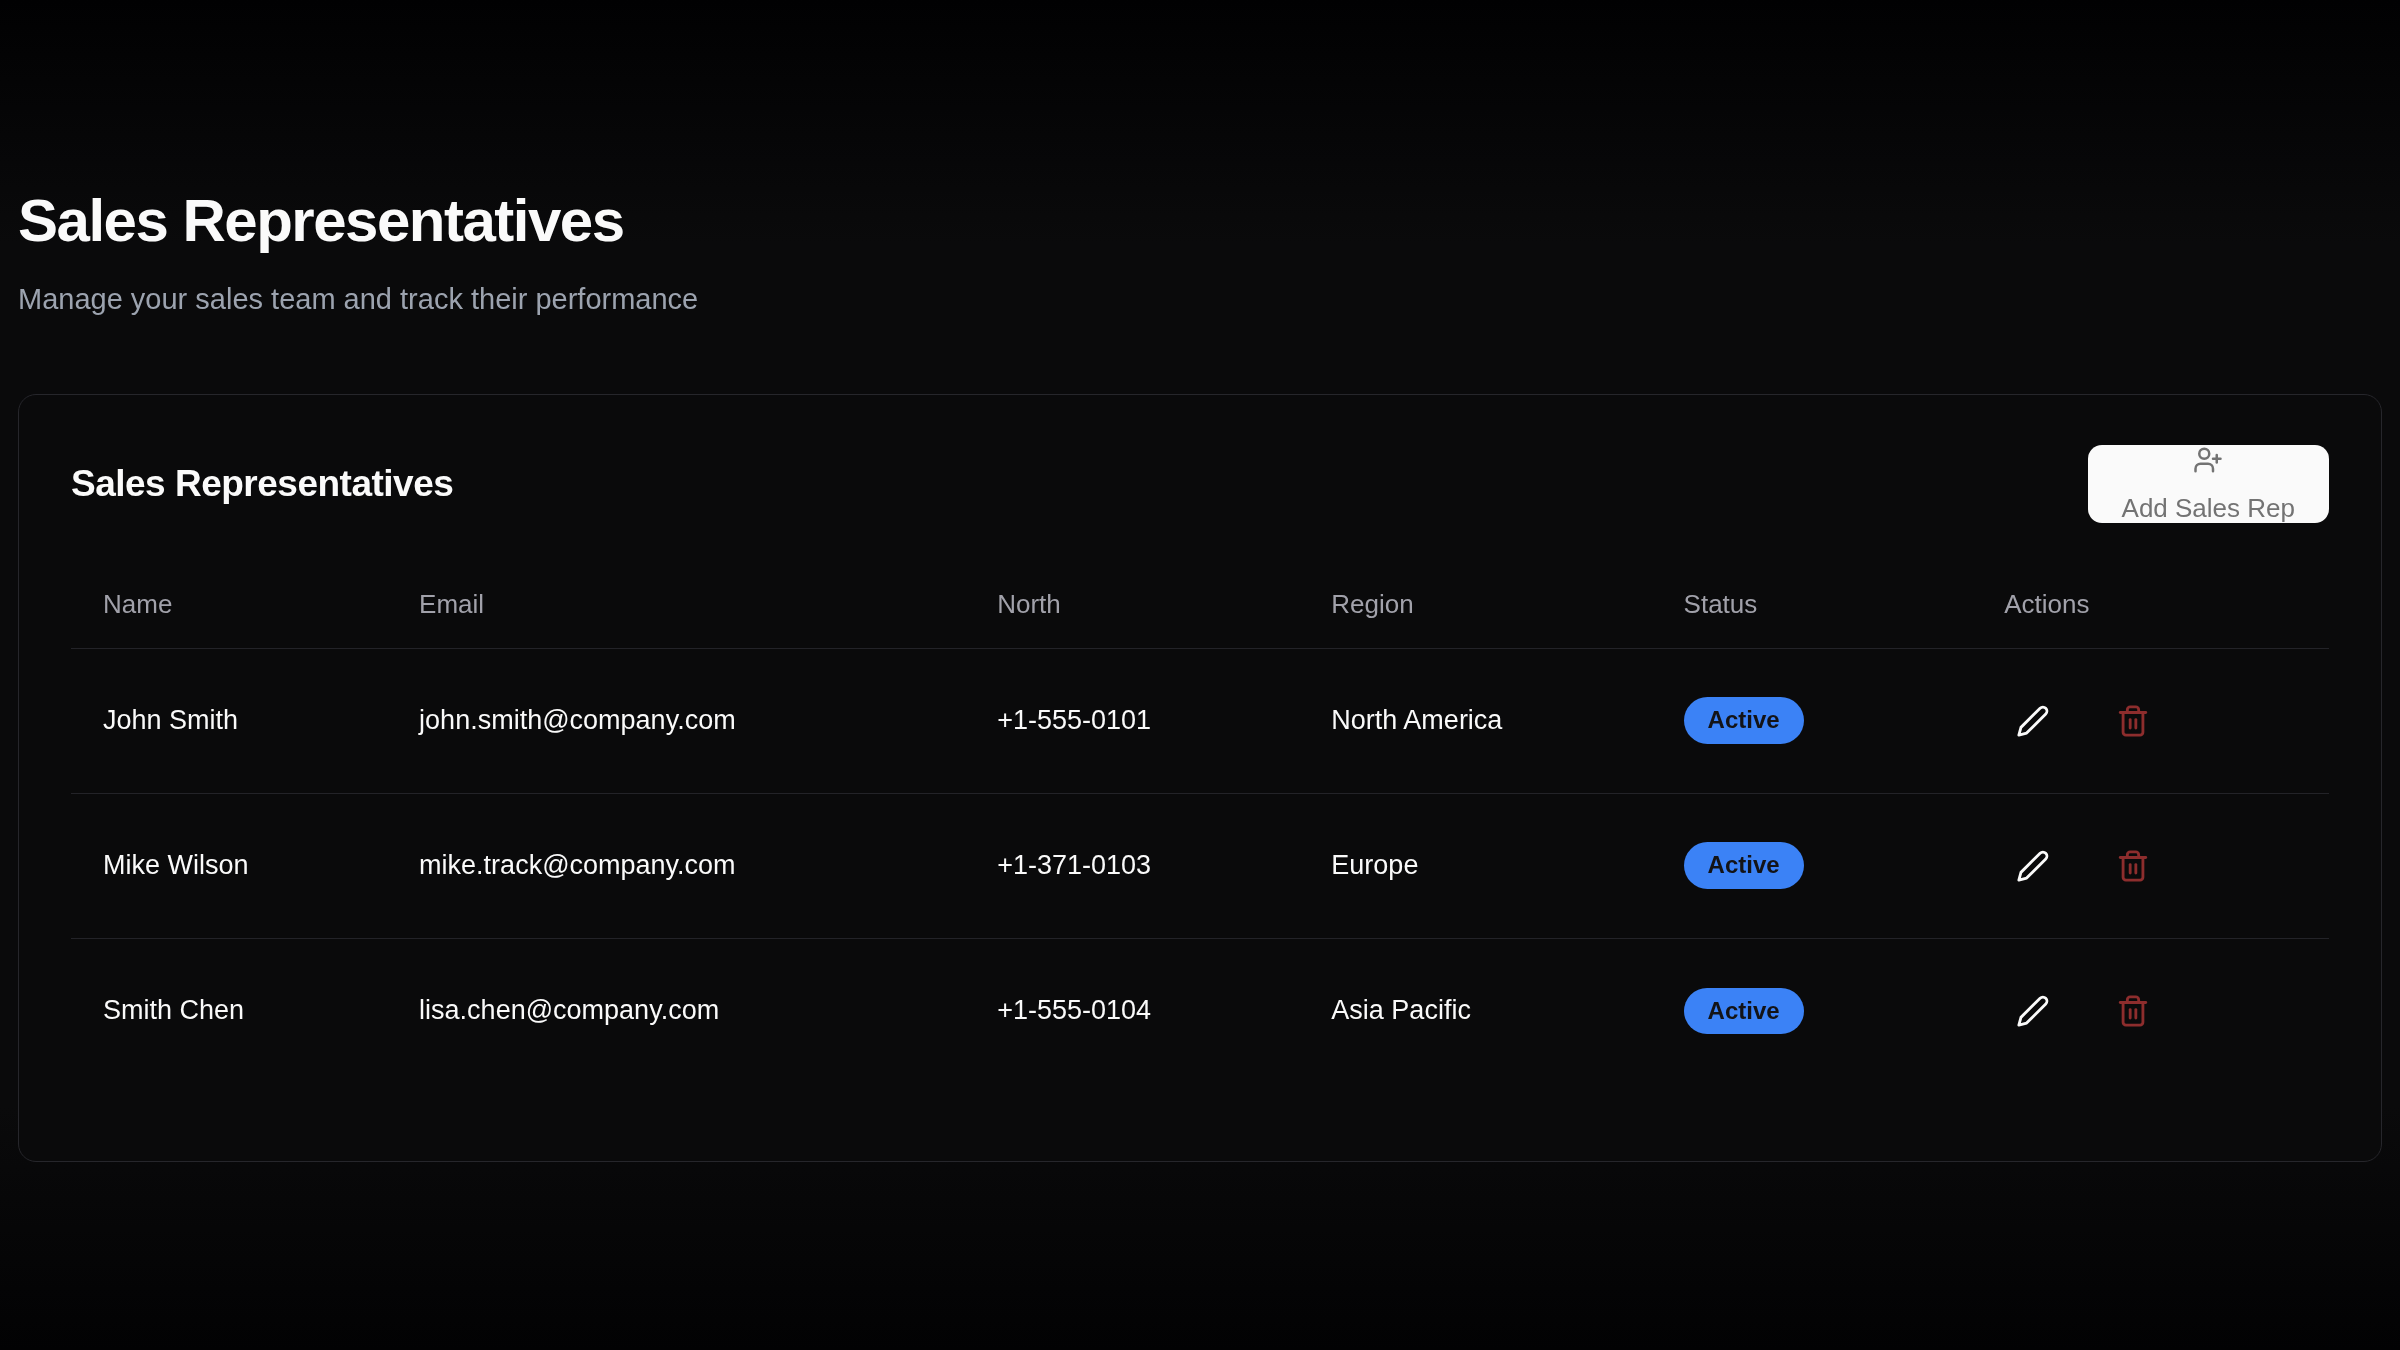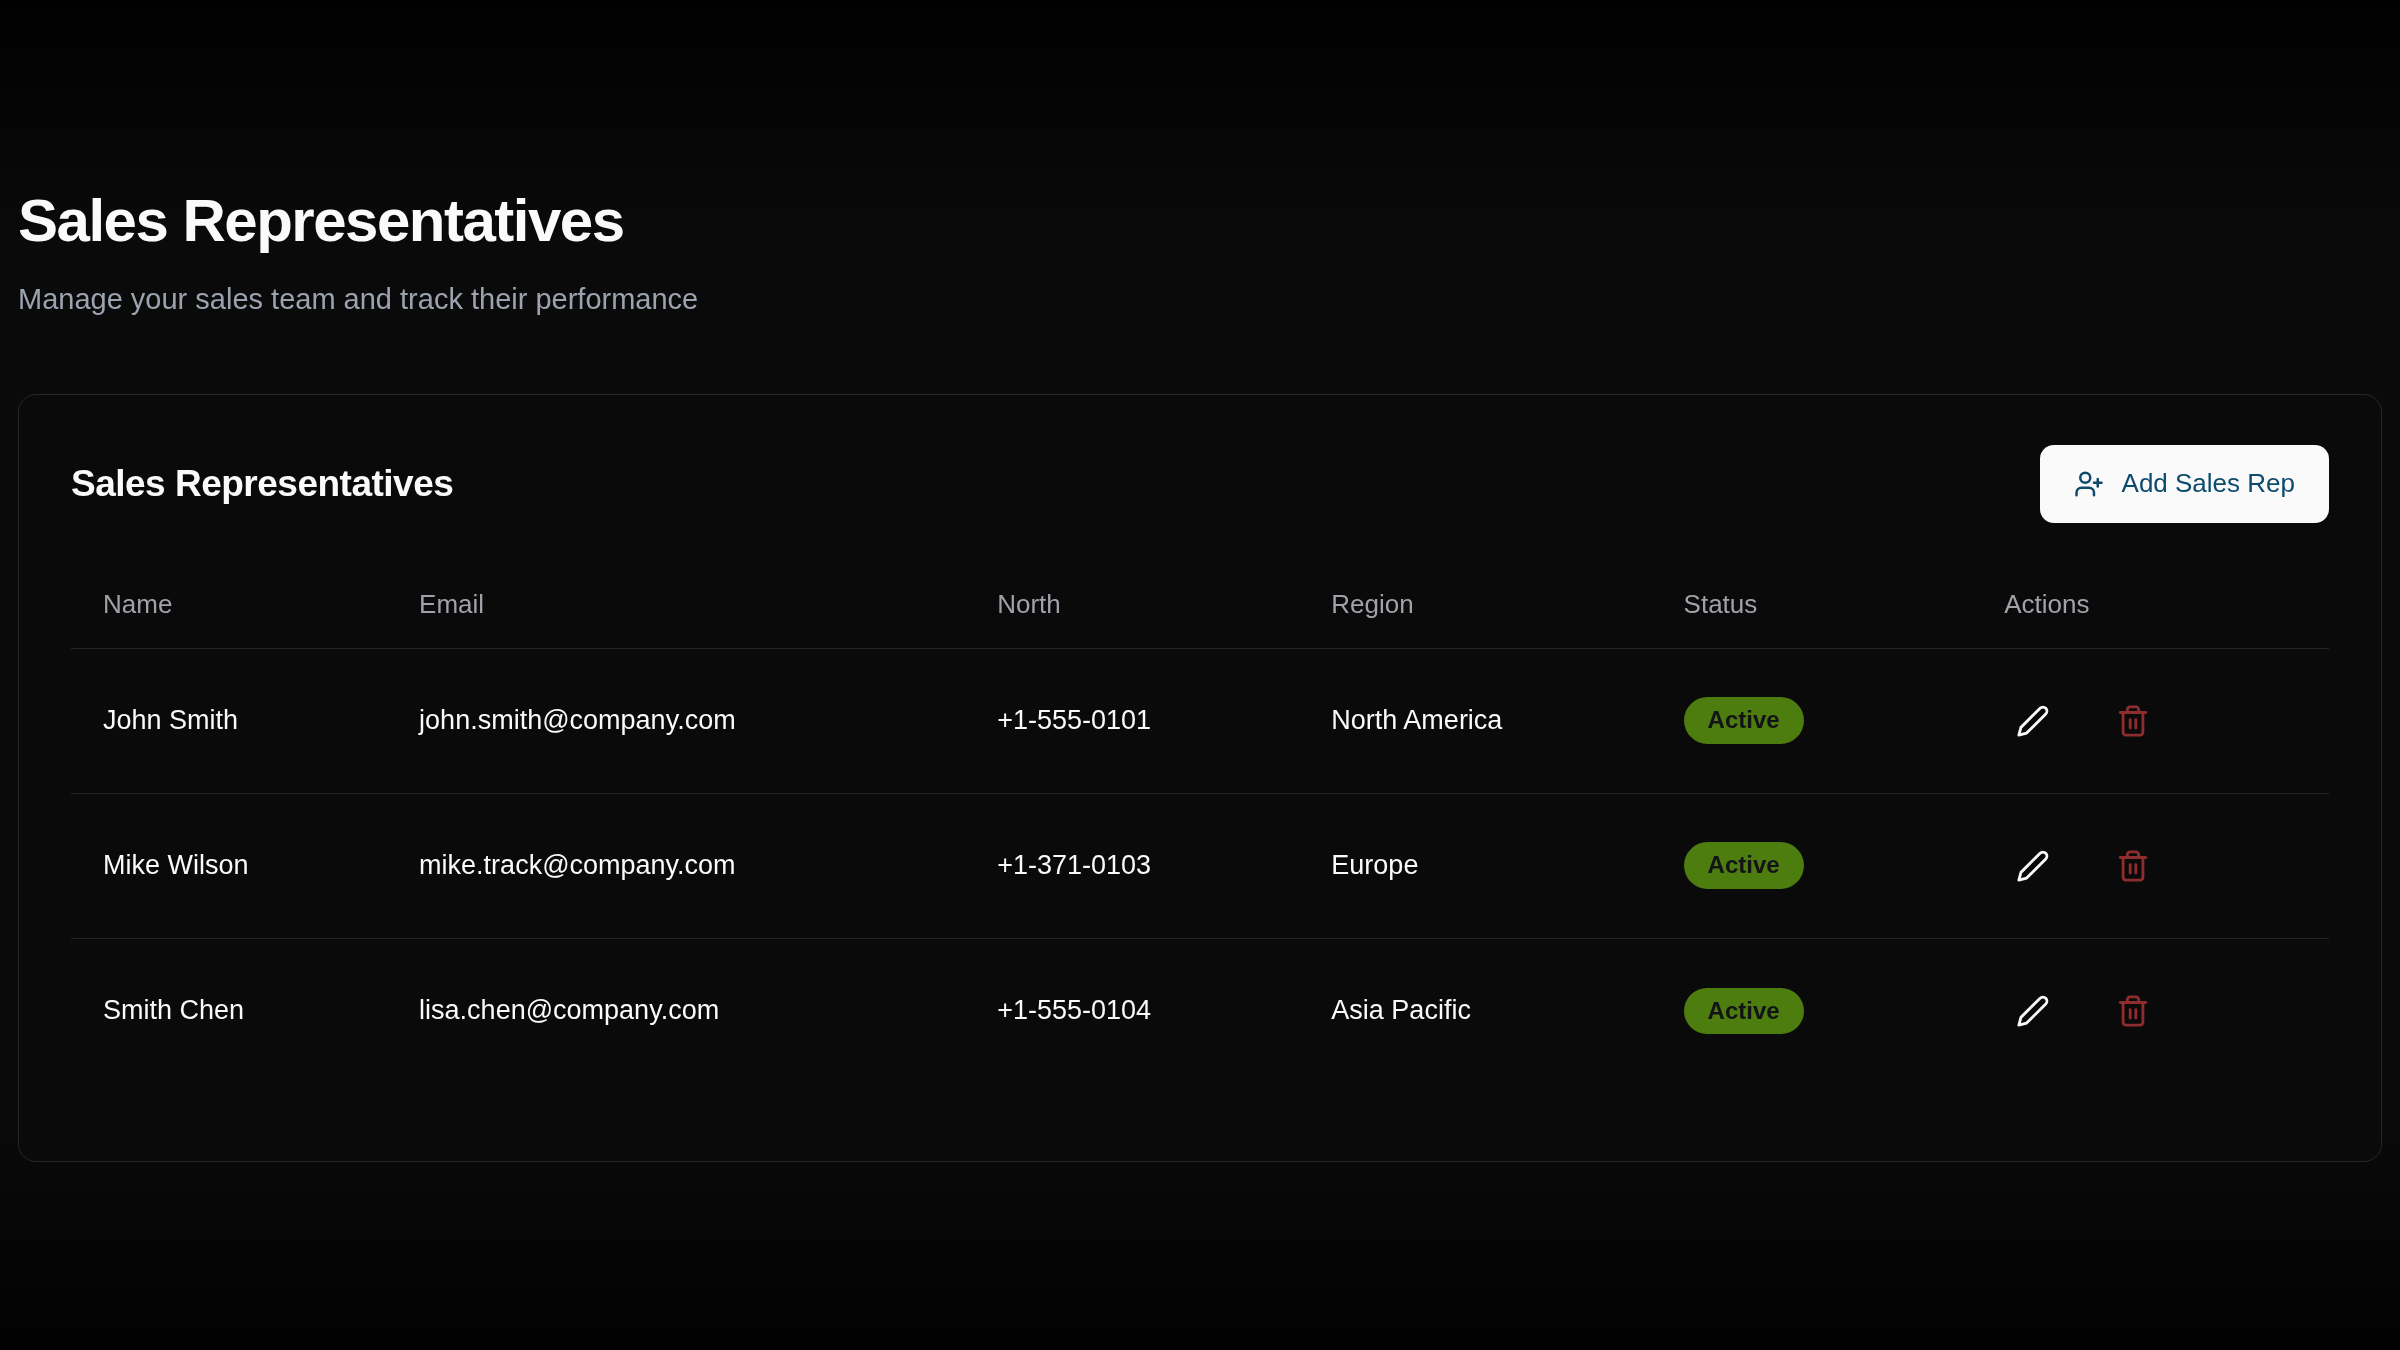--- a/index.html
+++ b/index.html
@@ -49,28 +49,29 @@
     font-weight: 700;
     letter-spacing: -0.5px;
     color: #fafafa;
   }
   .add-btn {
     height: 78px;
     padding: 0 34px;
     border: none;
     border-radius: 14px;
     background: #fafafa;
-    color: #0c4a6e;
+    color: #737373;
     font-family: "Liberation Sans", sans-serif;
     font-size: 26px;
     font-weight: 500;
     display: inline-flex;
     align-items: center;
     gap: 18px;
     cursor: pointer;
+    flex-direction: column;
   }
   .add-btn svg { width: 30px; height: 30px; }
 
   table {
     width: 100%;
     border-collapse: collapse;
     table-layout: fixed;
     margin-top: 38px;
   }
   th {
@@ -91,21 +92,21 @@
     border-bottom: 1px solid #232328;
     white-space: nowrap;
     overflow: hidden;
   }
   tr:last-child td { border-bottom: none; }
   td.cell-name { font-weight: 500; }
 
   .badge {
     display: inline-flex;
     align-items: center;
-    background: #4d7c0f;
+    background: #3b82f6;
     color: #131316;
     border-radius: 999px;
     padding: 10px 24px;
     font-size: 24px;
     font-weight: 600;
     line-height: 1.1;
   }
 
   .actions-wrap { display: flex; align-items: center; gap: 42px; }
   .icon-btn {

